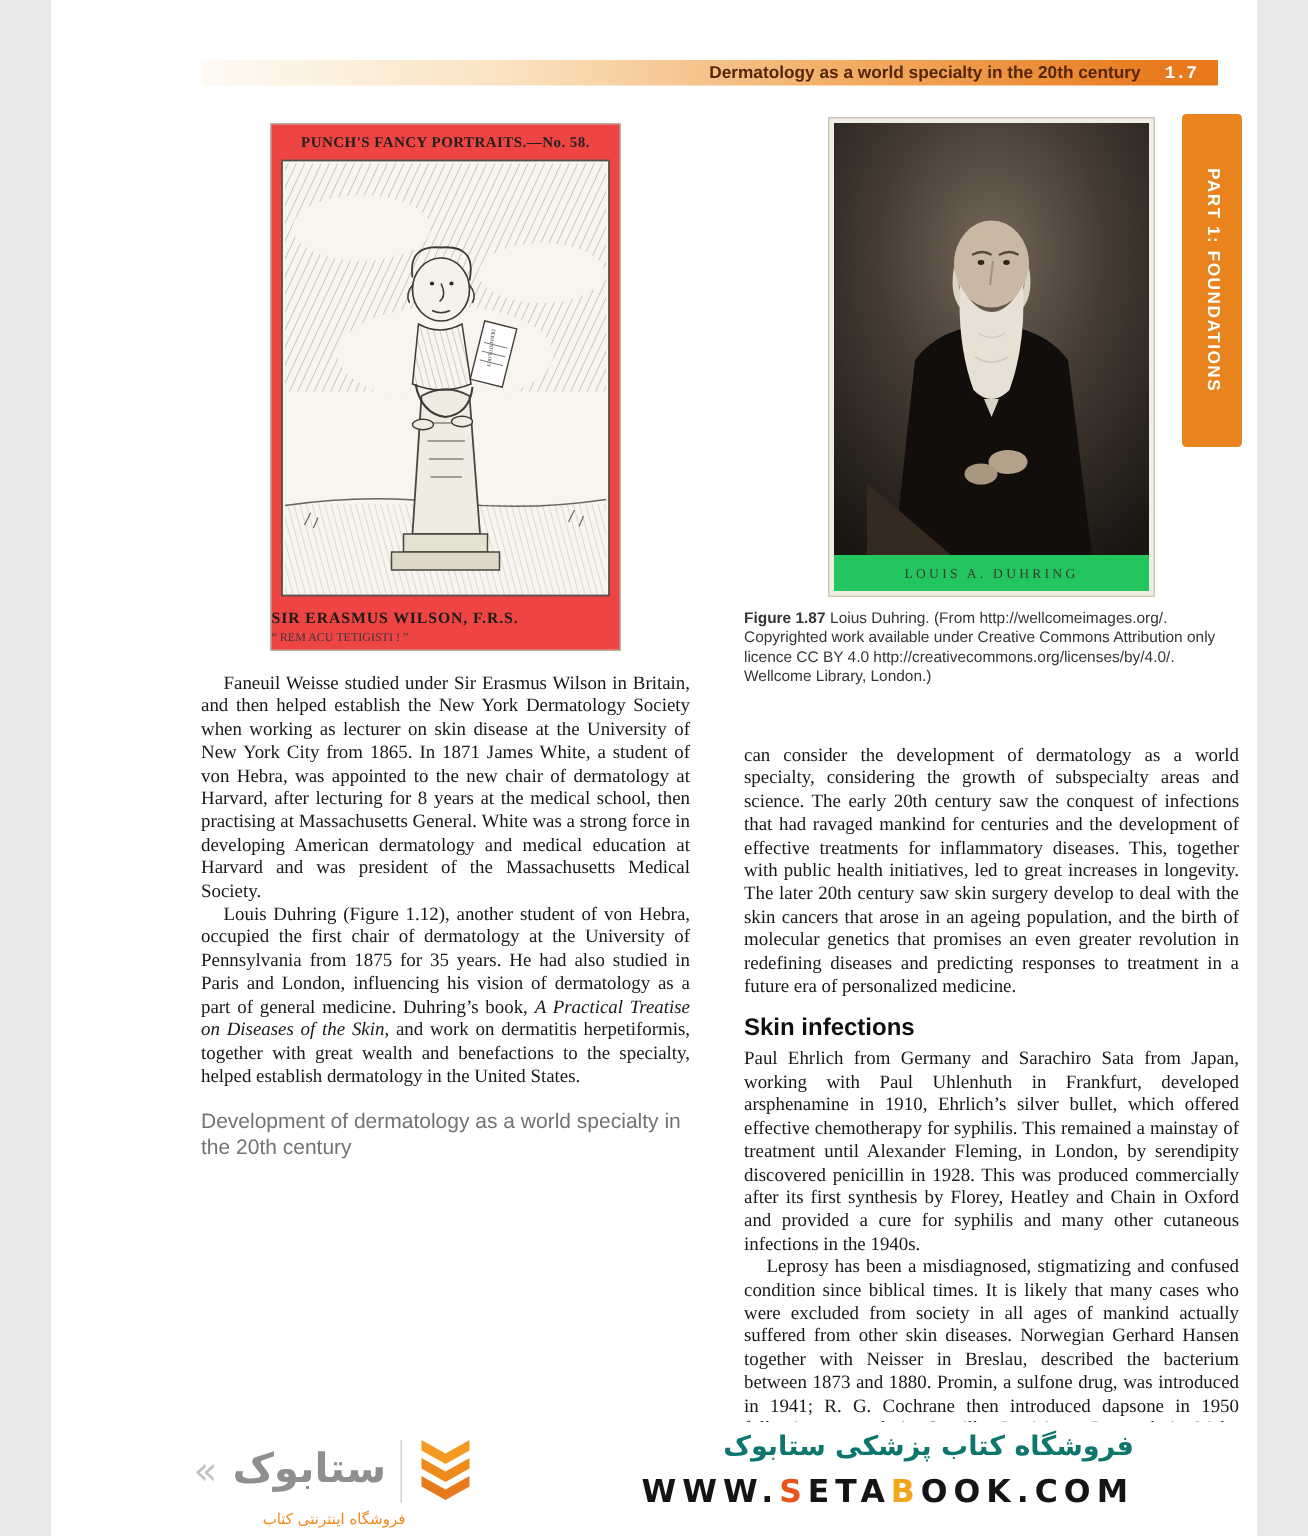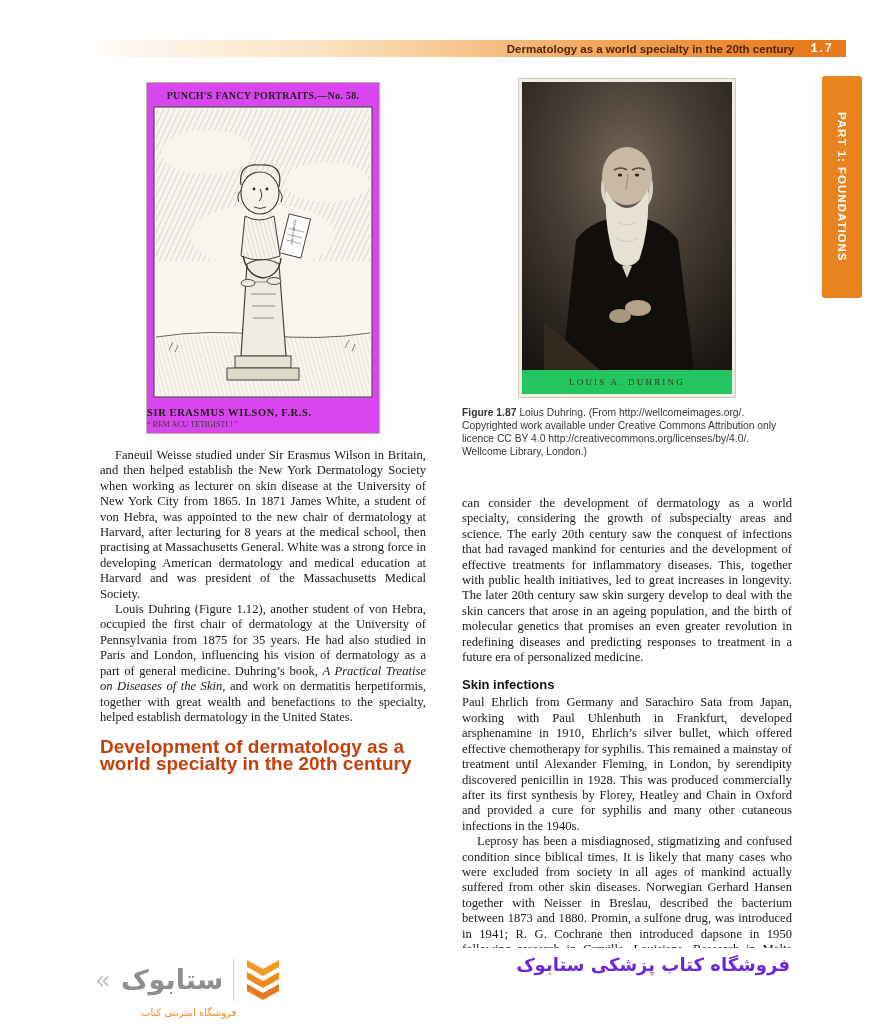--- a/index.html
+++ b/index.html
@@ -1,19 +1,19 @@
 <!DOCTYPE html>
 <html><head>
 <meta charset="utf-8">
 <style>
   * { box-sizing: border-box; margin: 0; padding: 0; }
   html,body { background:#e9e9e9; }
   body { font-family: "Liberation Serif", serif; }
   .page {
-    position: relative; width: 872px; height: 1024px;
+    position: relative; width: 804px; height: 1024px;
     background: #ffffff; margin: 0 auto; overflow: hidden;
   }
 
   
   .topbar {
     position: absolute; top: 40px; left: 100px; right: 26px; height: 17px;
     background: linear-gradient(to right, #fefaf4 0%, #fae3c2 30%, #f2aa60 65%, #e8791d 95%);
     display: flex; align-items: center; justify-content: flex-end;
     padding-right: 14px; gap: 16px;
   }
@@ -40,31 +40,31 @@
   .mt14 { margin-top:14px; }
   .mt24 { margin-top:38px; }
 
   .fig-caption {
     font-family:"Liberation Sans",sans-serif; font-size:10.3px; line-height:13px;
     color:#353535; margin-top:8px; text-align:left;
   }
   .fig-caption b { margin-right:3px; }
 
   .section-heading {
-    font-family:"Liberation Sans",sans-serif; font-size:19px; line-height:16.5px;
-    font-weight:bold; color:#c2410c; margin-top:14px;
+    font-family:"Liberation Sans",sans-serif; font-size:14px; line-height:16.5px;
+    font-weight:normal; color:#737373; margin-top:14px;
   }
   .subsection-heading {
-    font-family:"Liberation Sans",sans-serif; font-size:13px; font-weight:bold;
+    font-family:"Liberation Sans",sans-serif; font-size:16px; font-weight:bold;
     color:#101010; margin-top:12px; margin-bottom:3px;
   }
 
   
   .plate-cartoon {
-    width: 234px; margin: 2px auto 0; background:#d946ef;
+    width: 234px; margin: 2px auto 0; background:#ef4444;
     border:1px solid #b9b3a4; padding: 2px 0 4px;
   }
   .plate-header {
     font-family:"Liberation Serif",serif; font-weight:bold; font-size:10px;
     text-align:center; padding:5px 0 3px; letter-spacing:0.3px; color:#23211d;
   }
   .cartoon-art svg { display:block; margin:0 auto; }
   .plate-caption-title {
     text-align:left; font-size:10.5px; font-weight:bold; letter-spacing:0.6px;
     margin-top:5px; color:#1d1c19;
@@ -90,21 +90,21 @@
   .logo-mark { font-family:"DejaVu Sans",sans-serif; font-size:26px; color:#c2c2c2; line-height:1; }
   .logo-text { font-family:"DejaVu Sans",sans-serif; font-size:27px; font-weight:bold; color:#8f8f8f; line-height:1.2; }
   .logo-divider { width:1px; height:42px; background:#d2d2d2; }
   .logo-sub {
     margin-top:3px; text-align:center; color:#f08a1d; font-size:10px;
     font-family:"DejaVu Sans",sans-serif; direction:rtl;
   }
   .footer-right { position:absolute; right:82px; top:6px; text-align:right; }
   .store-title {
     font-family:"DejaVu Sans",sans-serif; font-size:18px; font-weight:bold;
-    color:#6d28d9; direction:rtl;
+    color:#0f766e; direction:rtl;
   }
   .website {
     margin-top:7px; font-family:"DejaVu Sans",sans-serif; font-size:21px;
     font-weight:bold; letter-spacing:4px; color:#141414;
   }
   .website .accent-1 { color:#e8541d; }
   .website .accent-2 { color:#f2a71b; }
 </style>
 </head>
 <body>
@@ -255,16 +255,17 @@
             <path d="M3 16 L19 25 L35 16 L35 23 L19 32 L3 23 Z" fill="#ef8a1d"></path>
             <path d="M3 28 L19 37 L35 28 L35 35 L19 44 L3 35 Z" fill="#e8791d"></path>
           </svg>
         </span>
       </div>
       <div class="logo-sub">فروشگاه اینترنتی کتاب</div>
     </div>
 
     <div class="footer-right">
       <div class="store-title">فروشگاه کتاب پزشکی ستابوک</div>
+      <div class="website"><span>WWW.</span><span class="accent-1">S</span><span>ETA</span><span class="accent-2">B</span><span>OOK.COM</span></div>
     </div>
   </div>
 
 </div>
 
 </body></html>

